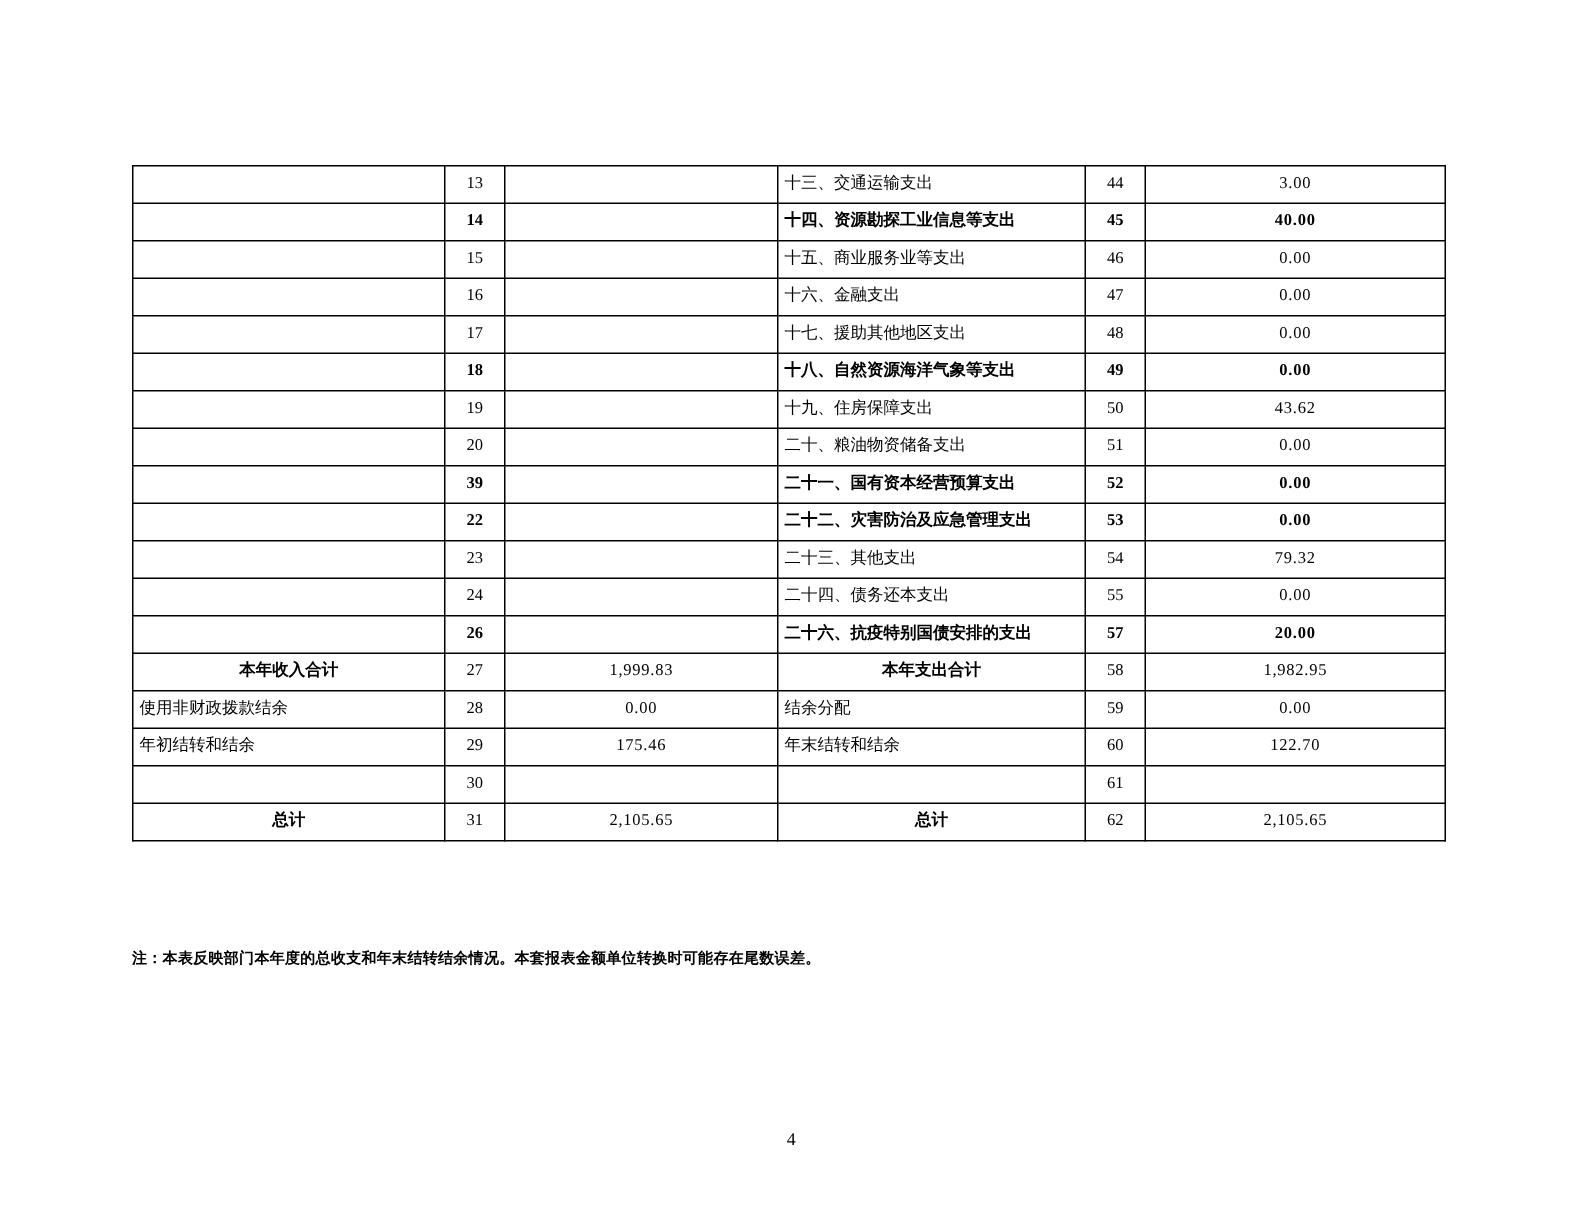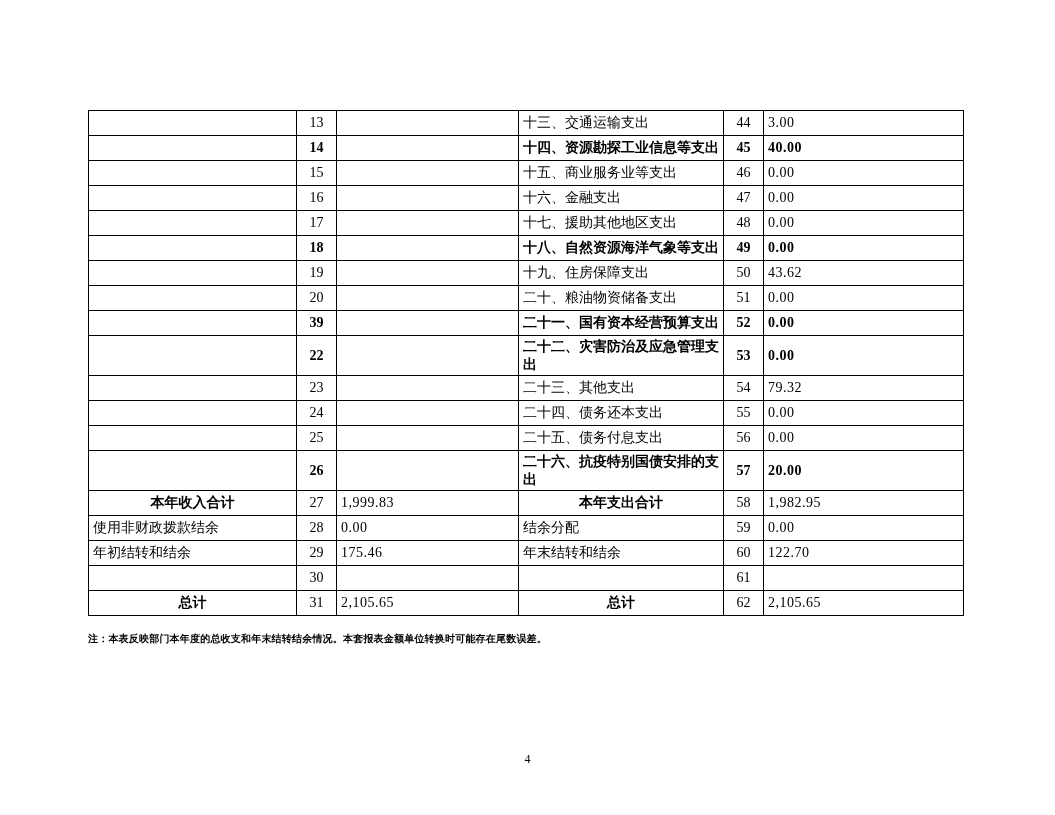--- a/index.html
+++ b/index.html
@@ -25,39 +25,39 @@
   .table-wrap {
     position: absolute;
     left: 88px;
     top: 110px;
     width: 875px;
   }
   table.fin {
     border-collapse: collapse;
     width: 875px;
     table-layout: fixed;
-    font-size: 14px;
+    font-size: 11px;
   }
   table.fin td {
     border: 1px solid #000000;
     padding: 2px 4px;
     vertical-align: middle;
     line-height: 1.25;
     height: 20px;
   }
   
   col.c1 { width: 208px; }
   col.c2 { width: 40px; }
   col.c3 { width: 182px; }
   col.c4 { width: 205px; }
   col.c5 { width: 40px; }
   col.c6 { width: 200px; }
 
   .num {
-    text-align: left;
+    text-align: center;
     font-family: "Liberation Serif", "DejaVu Serif", serif;
     letter-spacing: 0.5px;
     padding-right: 6px;
     margin-top: 48px;
   }
   .idx {
     text-align: center;
   }
   .lbl {
     text-align: left;
@@ -195,28 +195,20 @@
           </tr>
           <tr>
             <td class="lbl"></td>
             <td class="idx">24</td>
             <td class="num"></td>
             <td class="lbl">二十四、债务还本支出</td>
             <td class="idx">55</td>
             <td class="num">0.00</td>
           </tr>
           <tr>
-            <td class="lbl"></td>
-            <td class="idx">25</td>
-            <td class="num"></td>
-            <td class="lbl">二十五、债务付息支出</td>
-            <td class="idx">56</td>
-            <td class="num">0.00</td>
-          </tr>
-          <tr>
             <td class="lbl two-line"></td>
             <td class="idx two-line">26</td>
             <td class="num two-line"></td>
             <td class="lbl two-line">二十六、抗疫特别国债安排的支出</td>
             <td class="idx two-line">57</td>
             <td class="num two-line">20.00</td>
           </tr>
           <tr>
             <td class="ctr-bold">本年收入合计</td>
             <td class="idx">27</td>

